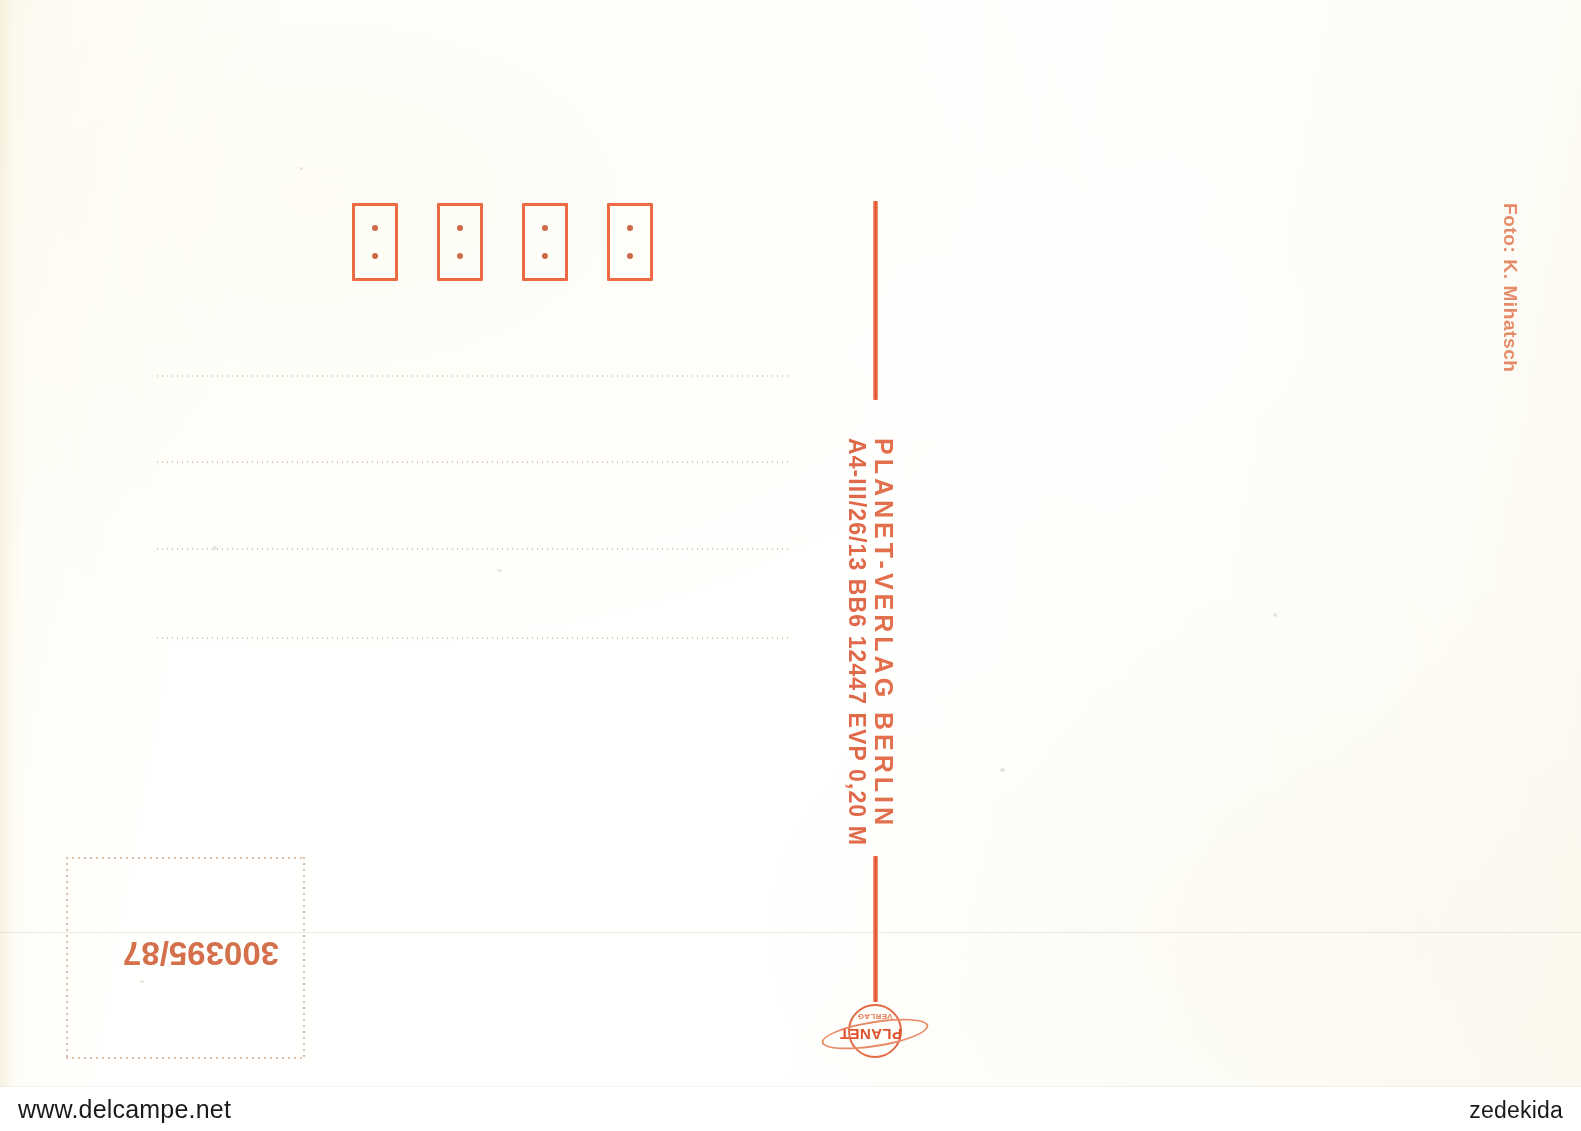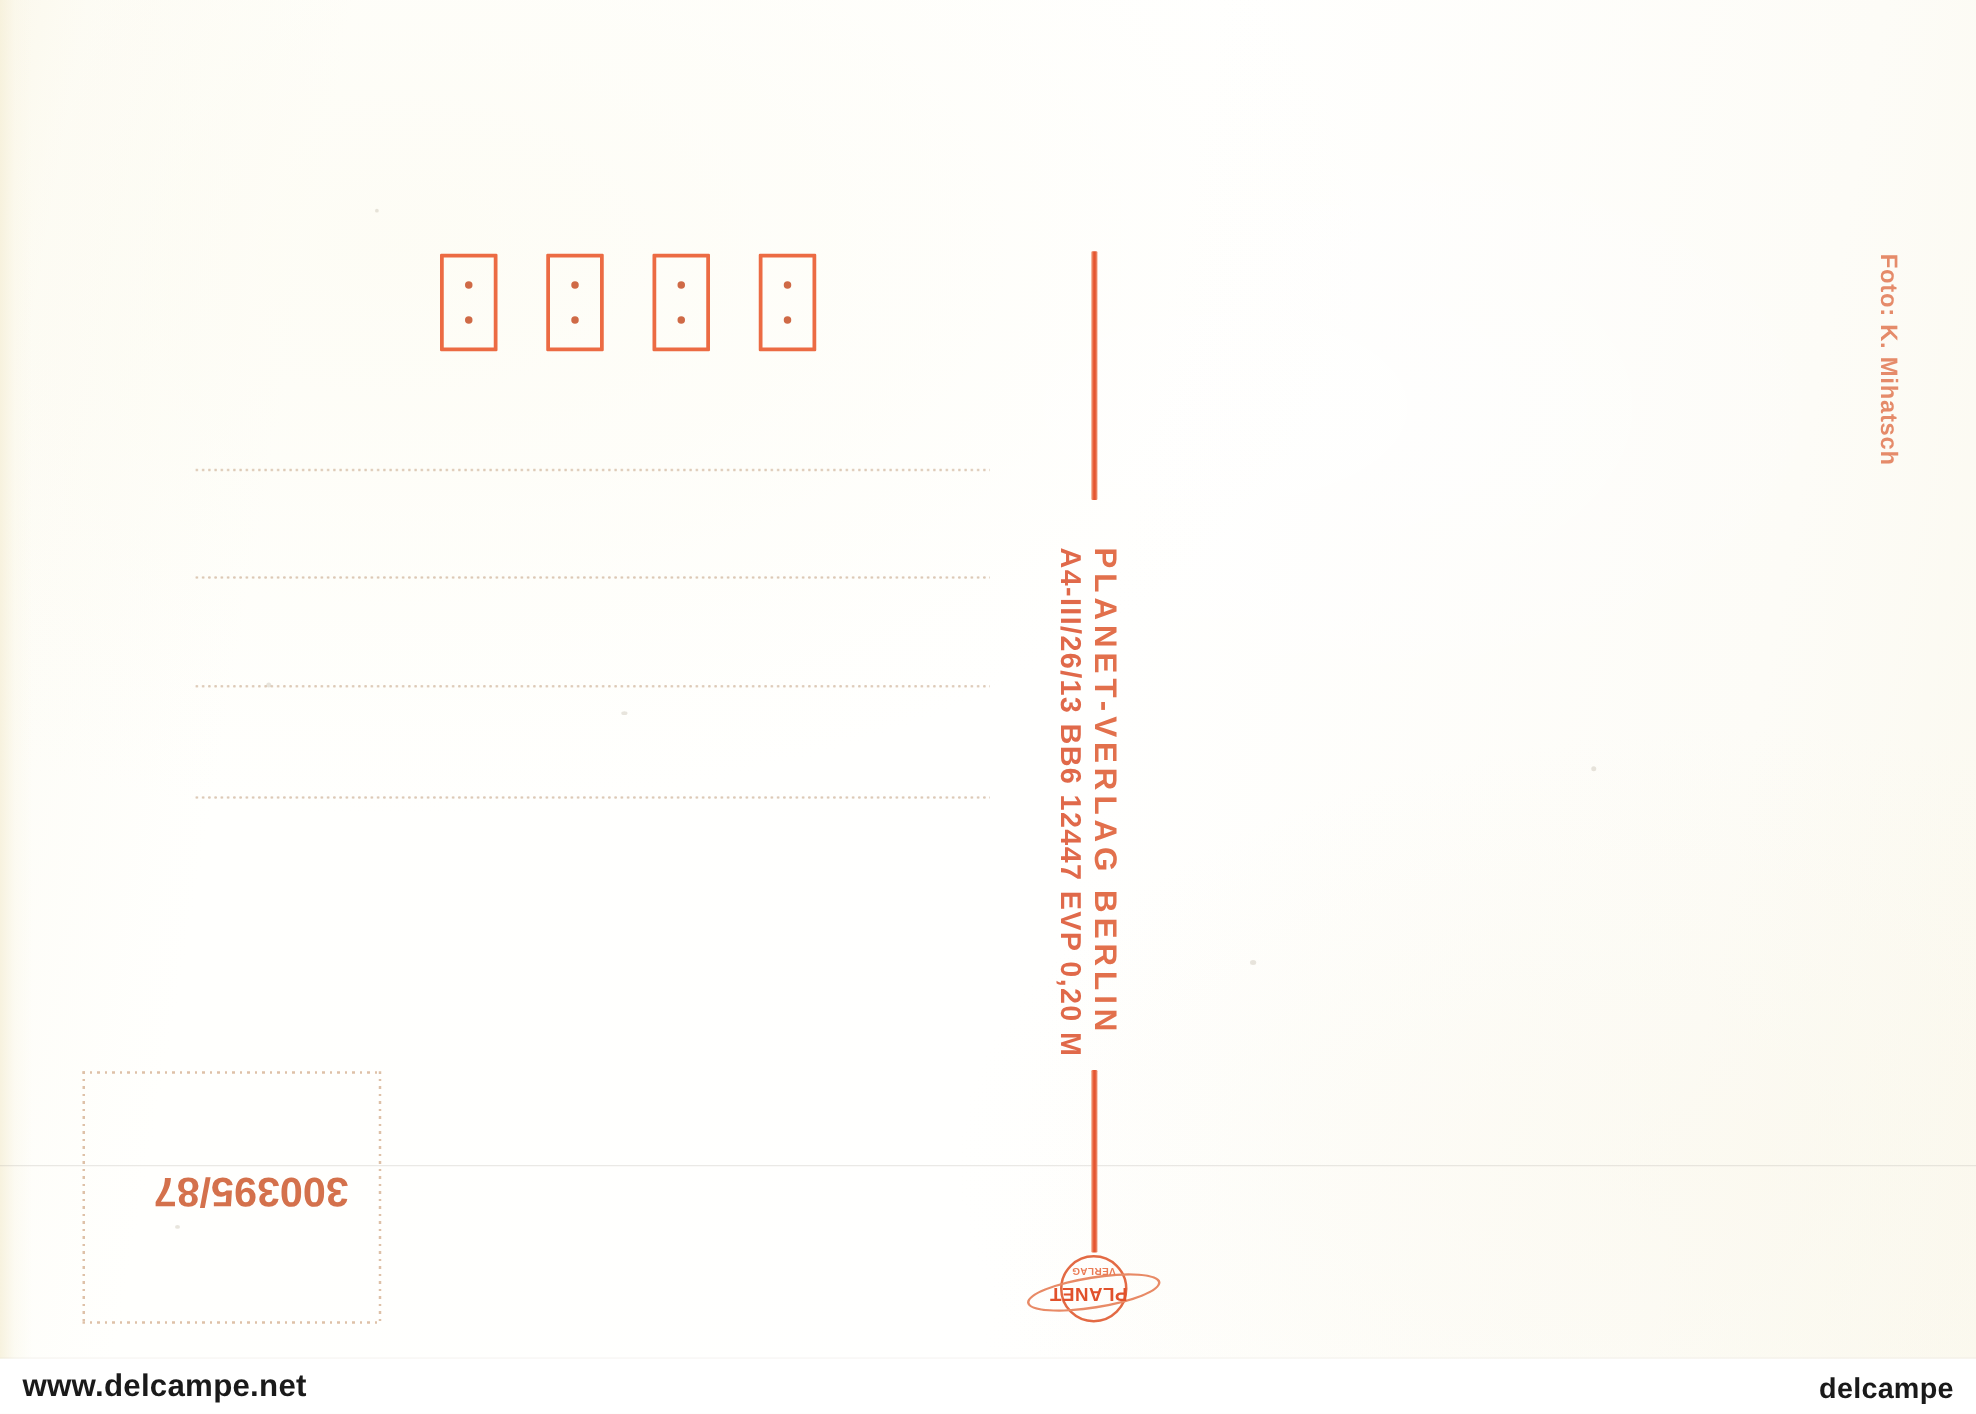--- a/index.html
+++ b/index.html
@@ -212,21 +212,20 @@
   }
 
   
   .wm-bar {
     position: absolute;
     left: 0;
     top: 1087px;
     width: 1581px;
     height: 44px;
     background: #ffffff;
-    font-weight: bold;
   }
   .wm-left {
     position: absolute;
     left: 18px;
     top: 8px;
     font-size: 25px;
     color: #1a1a1a;
     font-family: "Liberation Sans", sans-serif;
     letter-spacing: .2px;
   }
@@ -308,16 +307,16 @@
 
   <div class="planet-logo" style="left:821px;top:1004px;">
     <div class="globe"></div>
     <div class="ring"></div>
     <div class="word-sub">VERLAG</div>
     <div class="word">PLANET</div>
   </div>
 
   <div class="wm-bar">
     <div class="wm-left">www.delcampe.net</div>
-    <div class="wm-right">delcampe</div>
+    <div class="wm-right">zedekida</div>
   </div>
 
 </div>
 
 </body></html>

